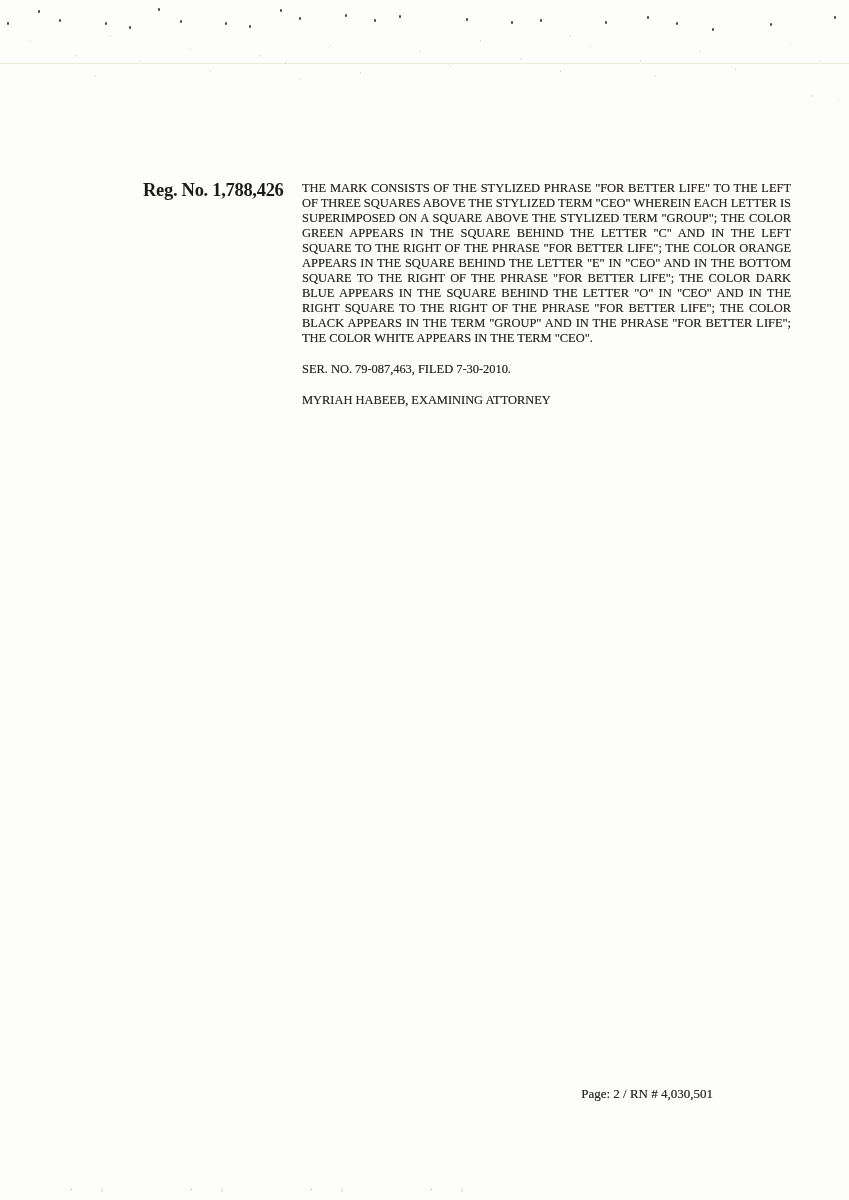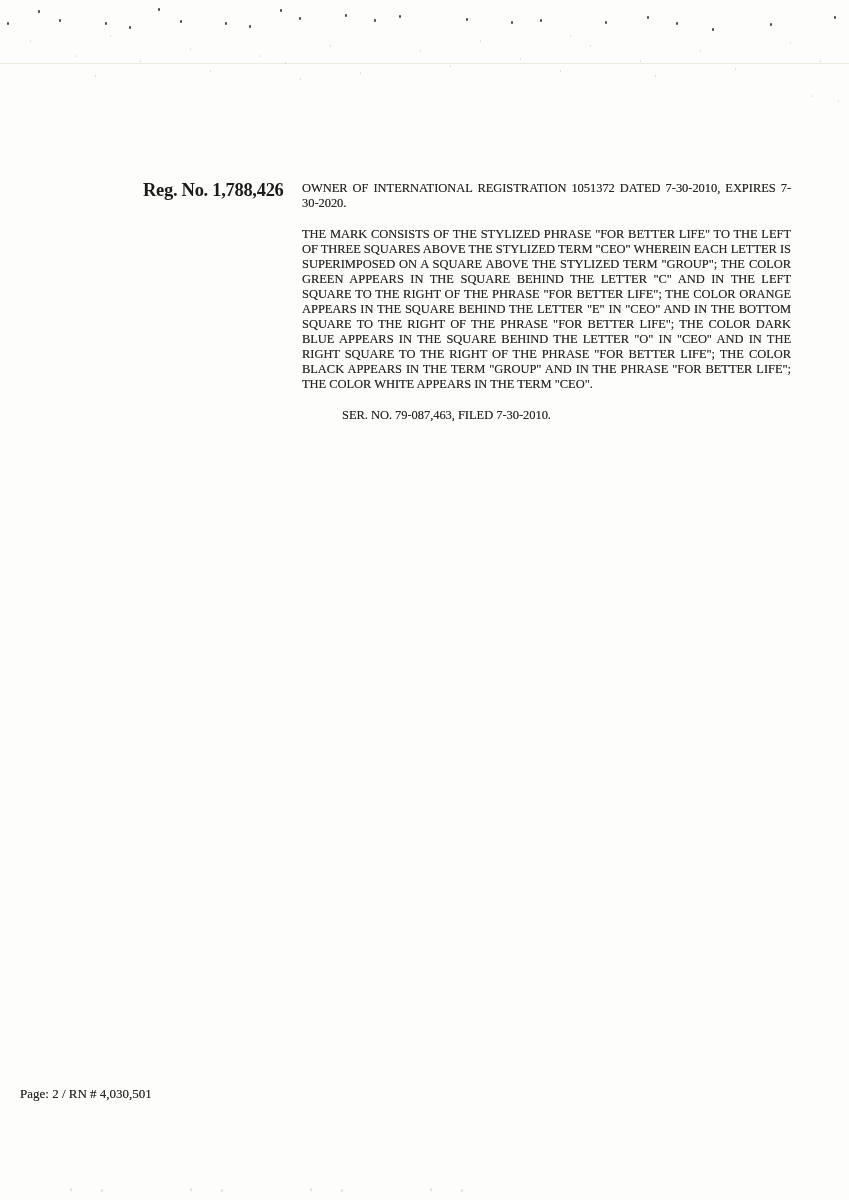--- a/index.html
+++ b/index.html
@@ -43,27 +43,27 @@
     font-size: 12.5px;
     line-height: 15px;
     color: #2a2826;
     letter-spacing: -0.05px;
   }
   .body-col p {
     margin: 0 0 16px 0;
     text-align: justify;
     text-shadow: 0 0 0.4px rgba(40,38,36,0.55);
   }
-  .body-col p.no-justify { text-align: left; margin-left: 40px; }
+  .body-col p.no-justify { text-align: left; }
   .footer {
     position: absolute;
     left: 0;
     top: 1086px;
     width: 713px;
-    text-align: left;
+    text-align: right;
     text-indent: 20px;
     font-size: 13px;
     color: #2a2826;
     text-shadow: 0 0 0.4px rgba(40,38,36,0.55);
   }
   .speck {
     position: absolute;
     border-radius: 1px;
   }
 </style>
@@ -130,20 +130,20 @@
       <div class="speck" style="left: 221px; top: 1189px; width: 2px; height: 3px; background: rgb(154, 154, 160); opacity: 0.28;"></div>
       <div class="speck" style="left: 310px; top: 1188px; width: 2px; height: 3px; background: rgb(154, 154, 160); opacity: 0.28;"></div>
       <div class="speck" style="left: 341px; top: 1189px; width: 2px; height: 3px; background: rgb(154, 154, 160); opacity: 0.28;"></div>
       <div class="speck" style="left: 430px; top: 1188px; width: 2px; height: 3px; background: rgb(154, 154, 160); opacity: 0.28;"></div>
       <div class="speck" style="left: 461px; top: 1189px; width: 2px; height: 3px; background: rgb(154, 154, 160); opacity: 0.28;"></div>
     </div>
 
   <div class="reg-no">Reg. No. 1,788,426</div>
 
   <div class="body-col">
-    <p>OWNER OF INTERNATIONAL REGISTRATION 1051372 DATED 7-30-2010, EXPIRES 7-30-2020.</p>
     <p>THE MARK CONSISTS OF THE STYLIZED PHRASE "FOR BETTER LIFE" TO THE LEFT OF THREE SQUARES ABOVE THE STYLIZED TERM "CEO" WHEREIN EACH LETTER IS SUPERIMPOSED ON A SQUARE ABOVE THE STYLIZED TERM "GROUP"; THE COLOR GREEN APPEARS IN THE SQUARE BEHIND THE LETTER "C" AND IN THE LEFT SQUARE TO THE RIGHT OF THE PHRASE "FOR BETTER LIFE"; THE COLOR ORANGE APPEARS IN THE SQUARE BEHIND THE LETTER "E" IN "CEO" AND IN THE BOTTOM SQUARE TO THE RIGHT OF THE PHRASE "FOR BETTER LIFE"; THE COLOR DARK BLUE APPEARS IN THE SQUARE BEHIND THE LETTER "O" IN "CEO" AND IN THE RIGHT SQUARE TO THE RIGHT OF THE PHRASE "FOR BETTER LIFE"; THE COLOR BLACK APPEARS IN THE TERM "GROUP" AND IN THE PHRASE "FOR BETTER LIFE"; THE COLOR WHITE APPEARS IN THE TERM "CEO".</p>
     <p class="no-justify">SER. NO. 79-087,463, FILED 7-30-2010.</p>
+    <p class="no-justify">MYRIAH HABEEB, EXAMINING ATTORNEY</p>
   </div>
 
   <div class="footer">Page: 2 / RN # 4,030,501</div>
 
 </div>
 
 </body></html>

